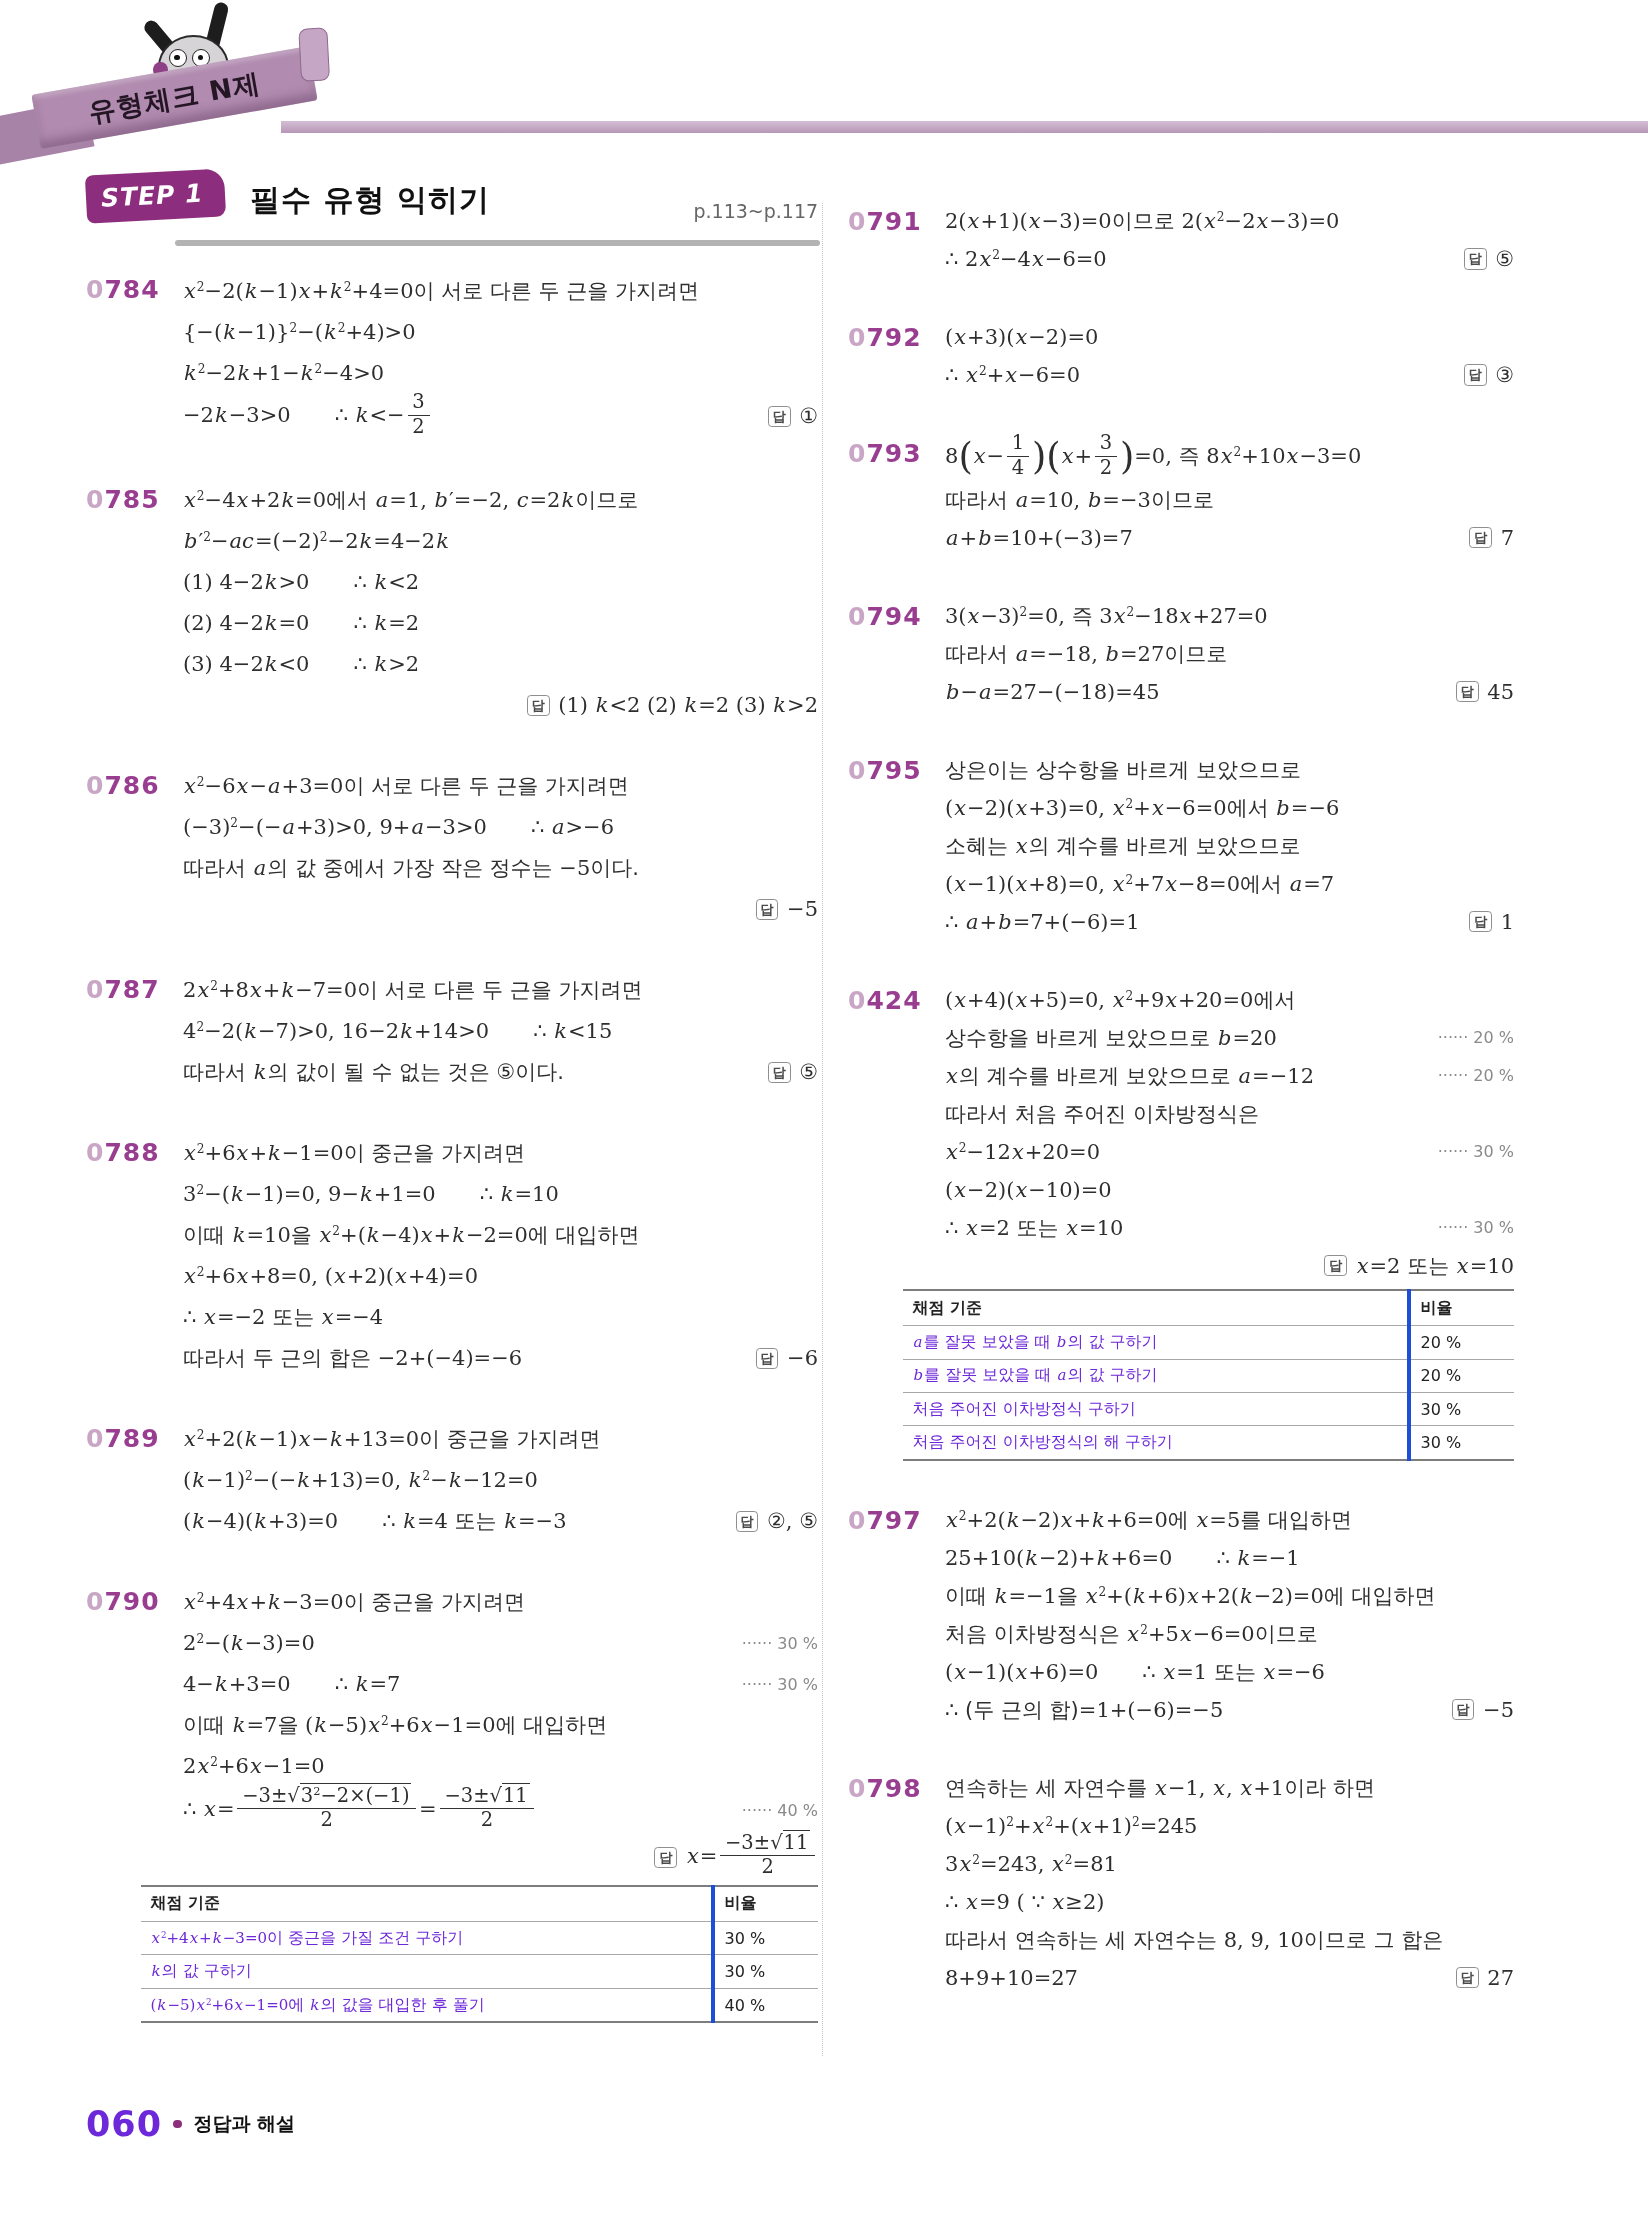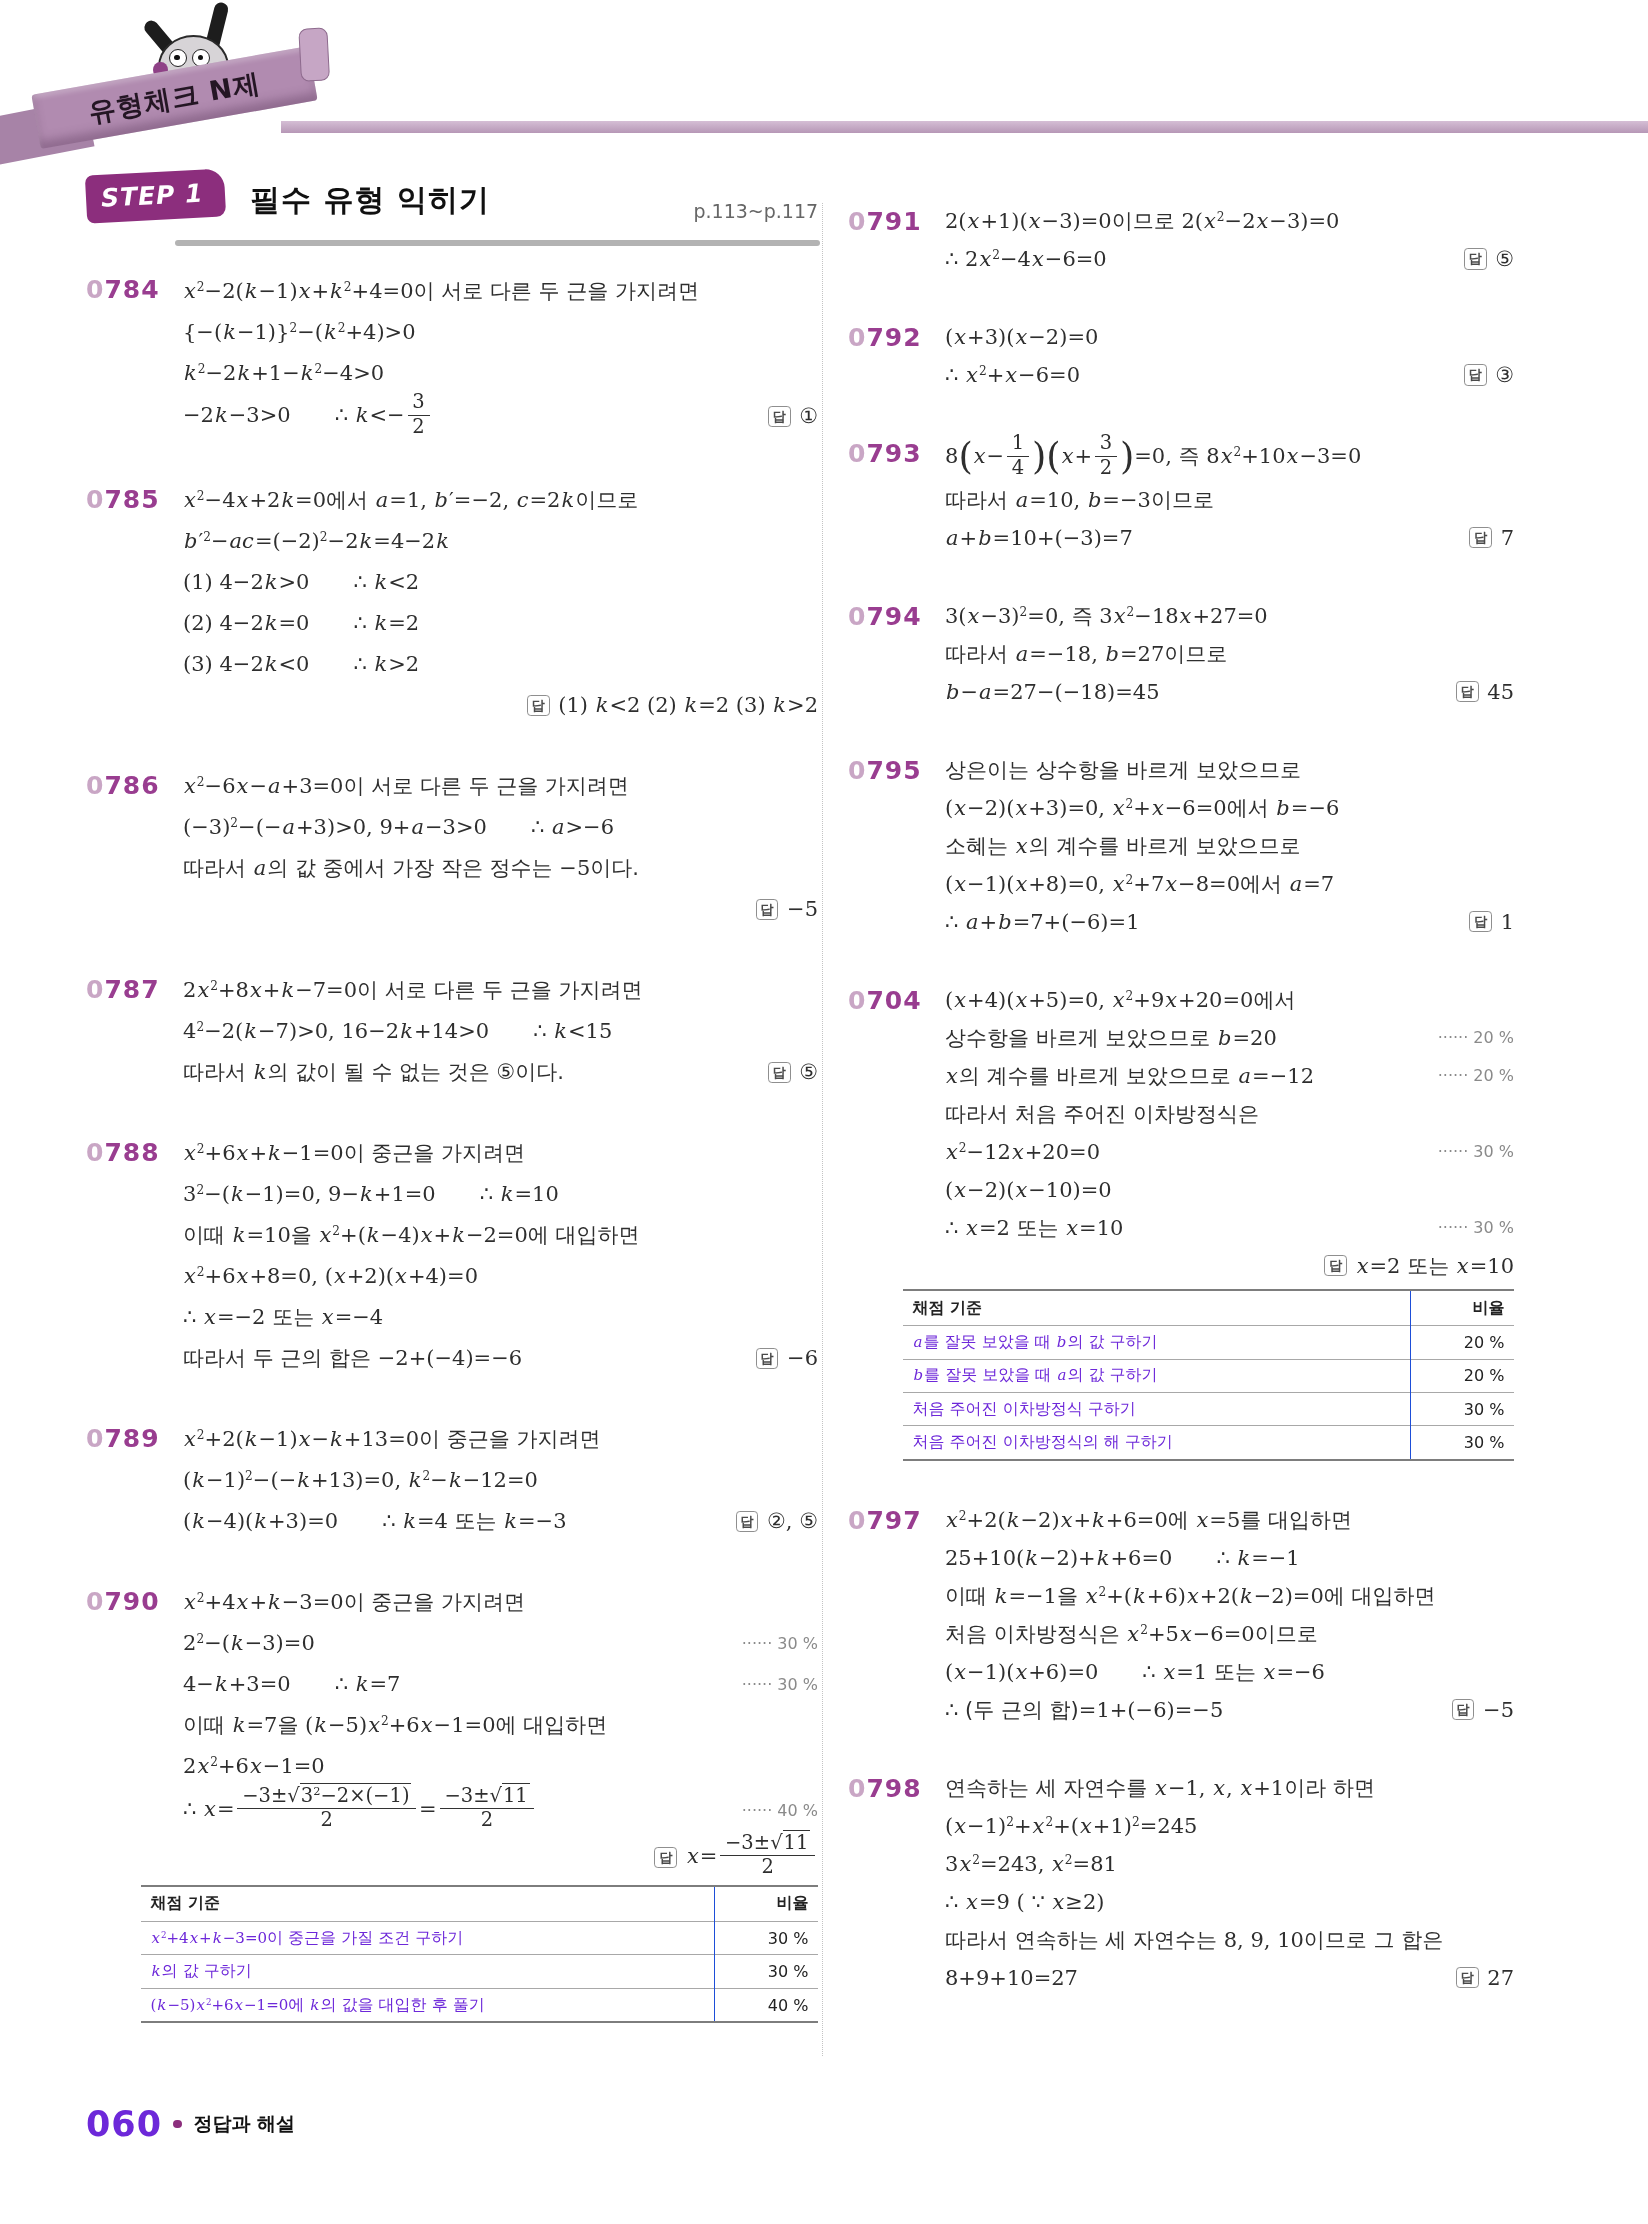--- a/index.html
+++ b/index.html
@@ -73,21 +73,21 @@
   .ab{display:inline-block;border:1.4px solid #8f8f8f;border-radius:3.8px;color:#4a4a4a;
       font-size:13.3px;line-height:1;padding:2.9px 3.8px;margin-right:8.6px;font-weight:600;}
   .ansval{font-family:"DejaVu Serif","Liberation Serif",serif;font-size:21px;color:#2e2e2e;}
   .ansval i{font-style:italic;}
 
   
   .ptable{width:calc(100% + 42px);margin-left:-42px;margin-top:4px;border-collapse:collapse;
       border-top:2.9px solid #7d7d7d;border-bottom:2.9px solid #7d7d7d;font-size:16px;color:#222;}
   .ptable th,.ptable td{padding:5.7px 9.5px;border-top:1px solid #a8a8a8;}
   .ptable thead th{border-top:none;font-weight:700;text-align:left;padding:6.7px 9.5px;}
-  .ptable th.ratio,.ptable td.ratio{width:84px;text-align:right;border-left:1px solid #1d4ed8;}
+  .ptable th.ratio,.ptable td.ratio{width:84px;text-align:left;border-left:4px solid #1d4ed8;}
   .ptable m{font-size:15px;}
   .ptable td.crit{color:#6d28d9;}
 
   
   .footer{position:absolute;left:86px;top:2104px;display:flex;align-items:center;gap:11.4px;}
   .fpage{font-size:35px;font-weight:700;color:#6d28d9;letter-spacing:1px;}
   .fdot{width:8.6px;height:8.6px;border-radius:50%;background:#8c2e7d;display:inline-block;}
   .flabel{font-size:19px;font-weight:700;color:#111;}
 </style>
 </head>
@@ -513,21 +513,21 @@
 
     <span class="ansgroup">
       <span class="ab">답</span>
       <span class="ansval"><m>1</m></span>
     </span>
   </div>
 </div>
   </div>
 
   <div class="prob">
-    <span class="pnum">0704</span>
+    <span class="pnum">0424</span>
     <div class="plines">
   <div class="line">
     <span class="math"><m>(<i>x</i>+4)(<i>x</i>+5)=0, <i>x</i><sup>2</sup>+9<i>x</i>+20=0</m>에서</span>
 
   </div>
 
   <div class="line">
     <span class="math">상수항을 바르게 보았으므로 <m><i>b</i>=20</m></span>
     <span class="pct">······ 20 %</span>
 

